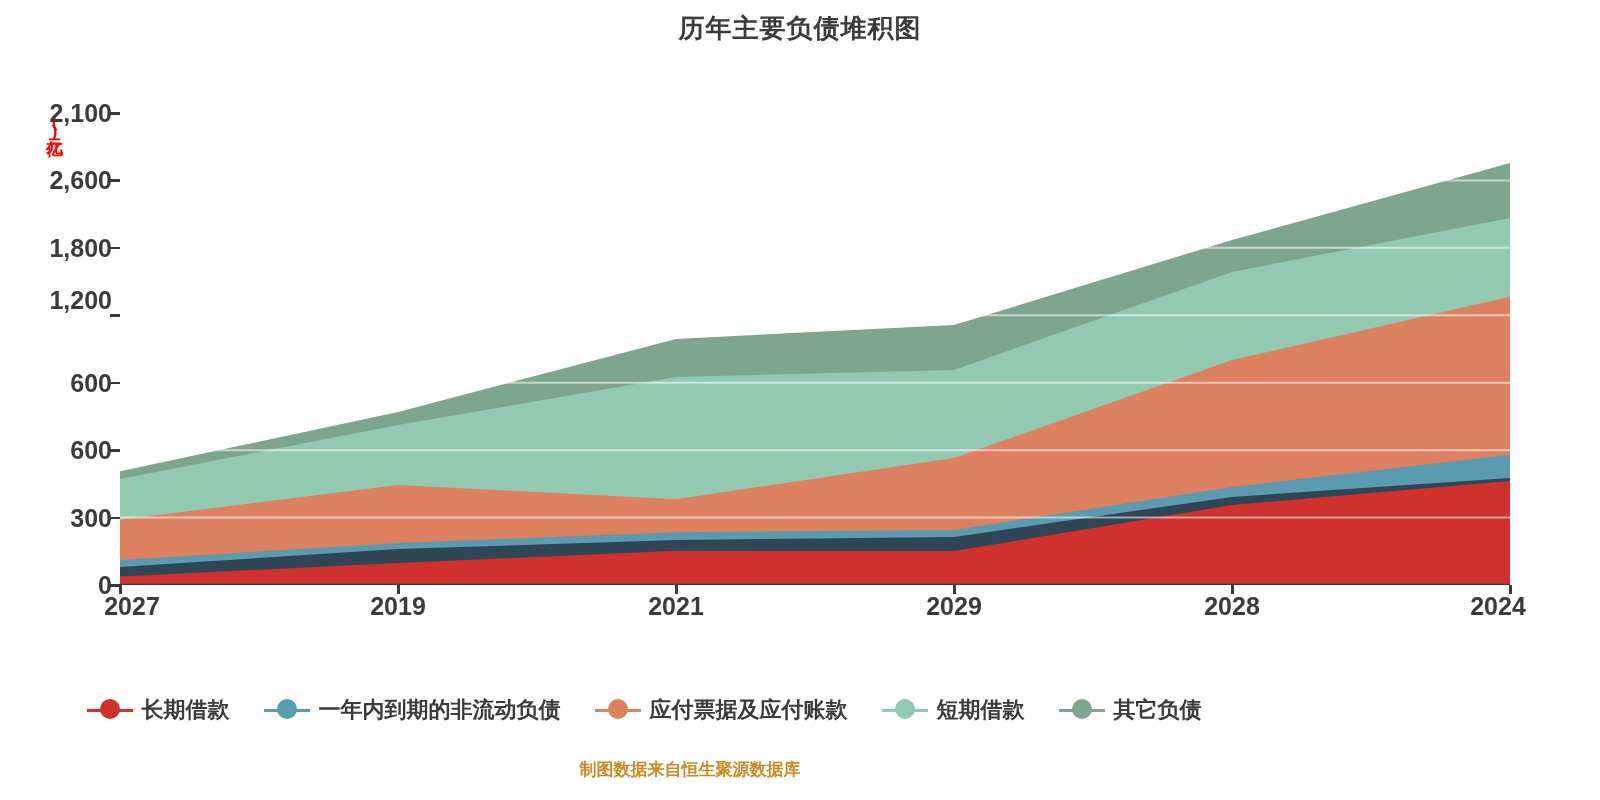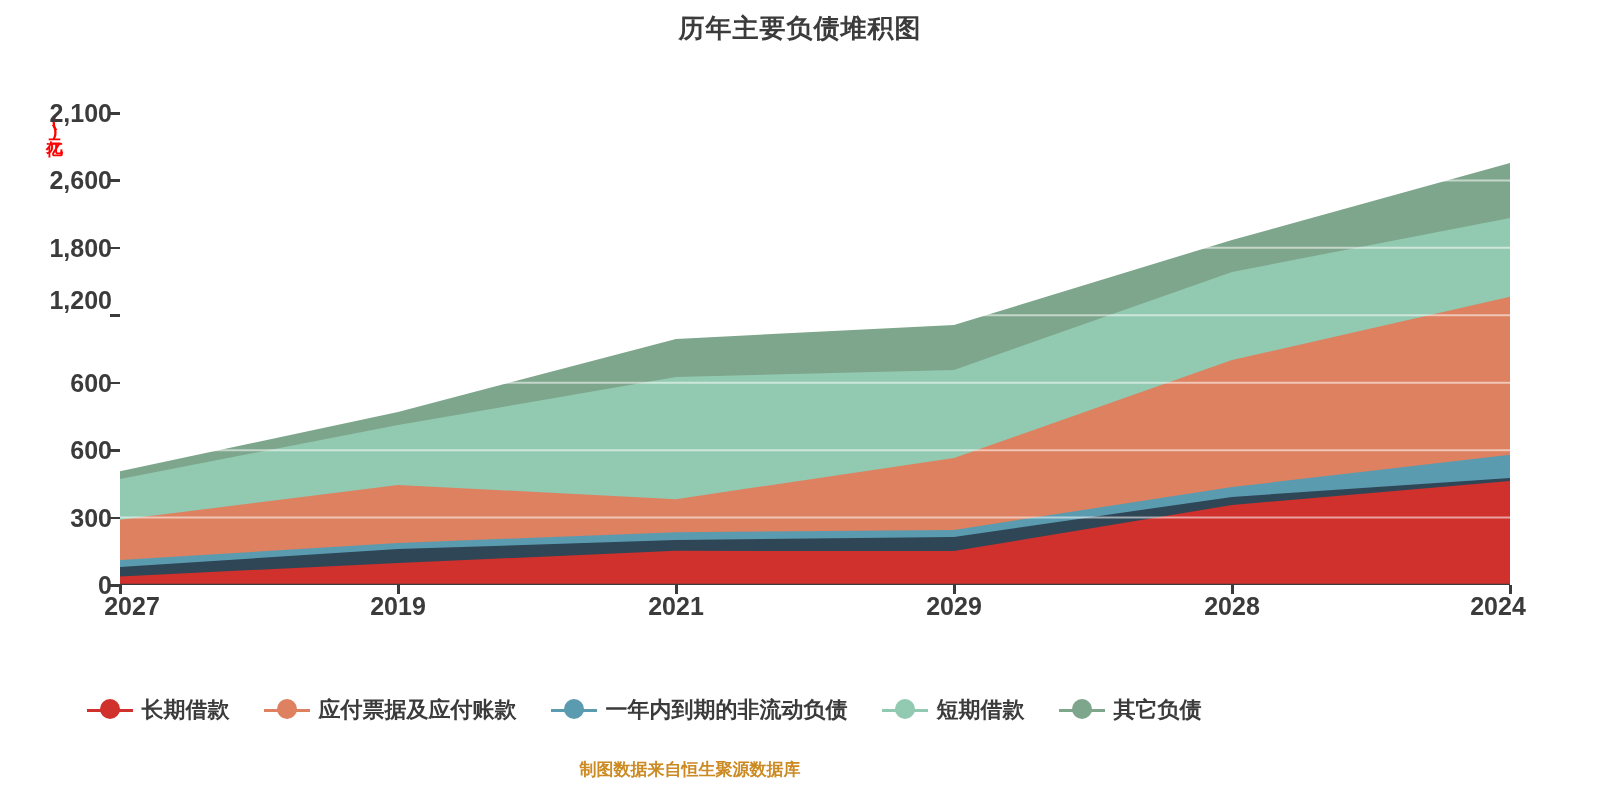--- a/index.html
+++ b/index.html
@@ -144,31 +144,31 @@
   <div class="legend" id="legend">
       <div class="legend-item">
         <span class="legend-mark">
           <span class="ln" style="background: rgb(208, 49, 45);"></span>
           <span class="dt" style="background: rgb(208, 49, 45);"></span>
         </span>
         <span>长期借款</span>
       </div>
       <div class="legend-item">
         <span class="legend-mark">
+          <span class="ln" style="background: rgb(91, 155, 176);"></span>
+          <span class="dt" style="background: rgb(91, 155, 176);"></span>
+        </span>
+        <span>一年内到期的非流动负债</span>
+      </div>
+      <div class="legend-item">
+        <span class="legend-mark">
           <span class="ln" style="background: rgb(221, 129, 96);"></span>
           <span class="dt" style="background: rgb(221, 129, 96);"></span>
         </span>
         <span>应付票据及应付账款</span>
-      </div>
-      <div class="legend-item">
-        <span class="legend-mark">
-          <span class="ln" style="background: rgb(91, 155, 176);"></span>
-          <span class="dt" style="background: rgb(91, 155, 176);"></span>
-        </span>
-        <span>一年内到期的非流动负债</span>
       </div>
       <div class="legend-item">
         <span class="legend-mark">
           <span class="ln" style="background: rgb(146, 201, 177);"></span>
           <span class="dt" style="background: rgb(146, 201, 177);"></span>
         </span>
         <span>短期借款</span>
       </div>
       <div class="legend-item">
         <span class="legend-mark">

